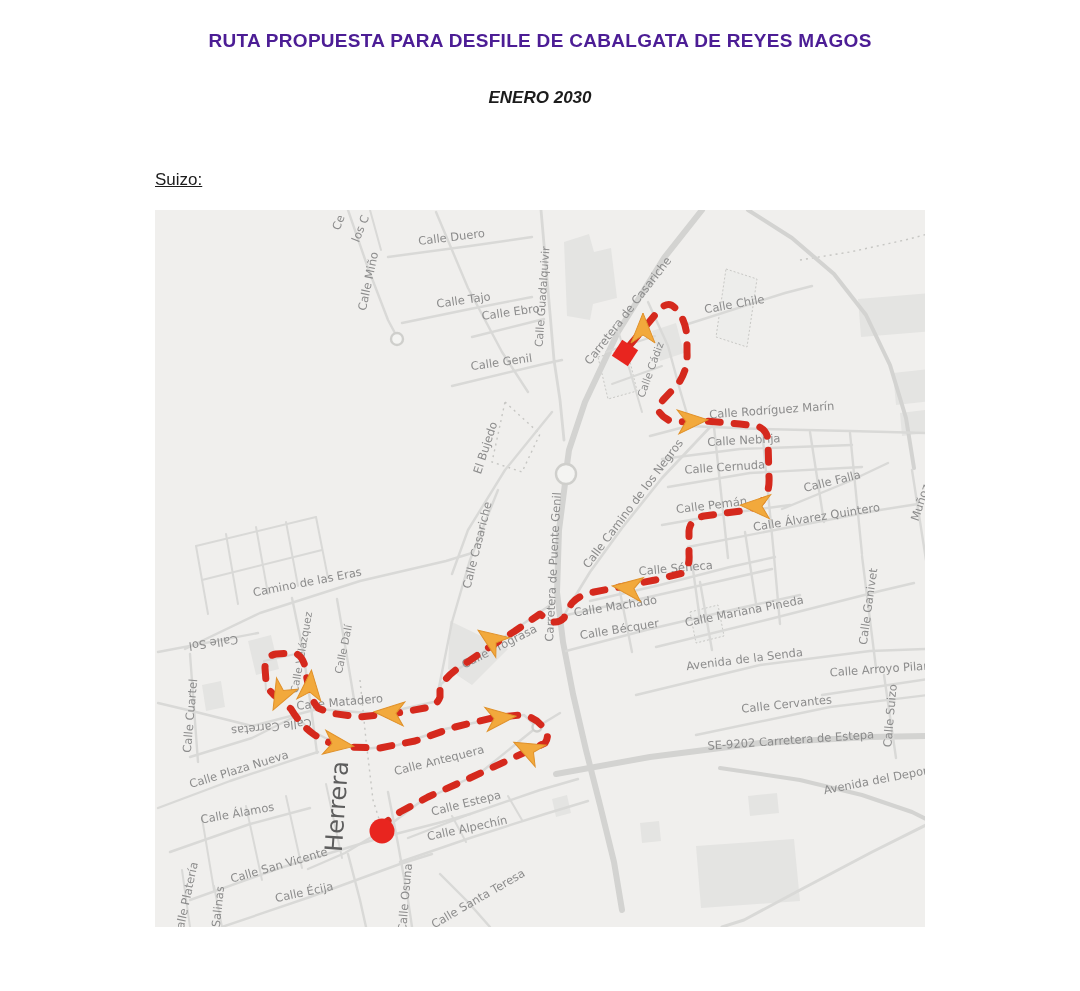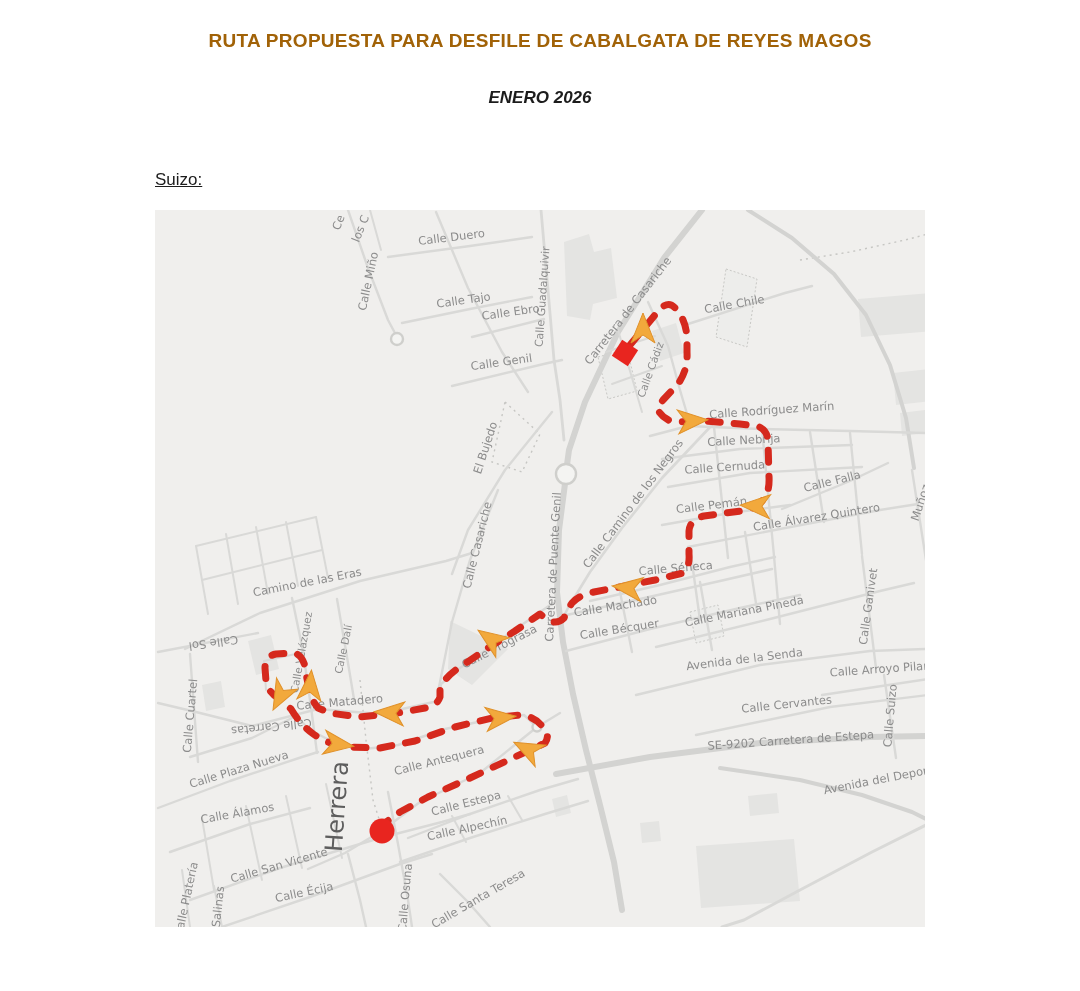--- a/index.html
+++ b/index.html
@@ -1,33 +1,33 @@
 <!DOCTYPE html>
 <html><head>
 <meta charset="utf-8">
 <style>
   html,body{margin:0;padding:0;background:#ffffff;}
   body{width:1080px;height:991px;position:relative;overflow:hidden;
        font-family:"Liberation Sans",sans-serif;color:#141414;}
   .doc-title{position:absolute;top:30px;left:0;width:1080px;text-align:center;
-       font-size:19px;font-weight:700;letter-spacing:.3px;color:#a16207;}
+       font-size:19px;font-weight:700;letter-spacing:.3px;color:#4c1d95;}
   .doc-subtitle{position:absolute;top:88px;left:0;width:1080px;text-align:center;
        font-size:17px;font-weight:600;font-style:italic;color:#1c1c1c;}
   .map-label{position:absolute;top:170px;left:155px;font-size:17px;
        text-decoration:underline;color:#1c1c1c;}
   .map-wrap{position:absolute;top:210px;left:155px;width:770px;height:717px;}
   svg{display:block;}
   .street-label{font-family:"DejaVu Sans",sans-serif;fill:#8c8c8c;}
   .town-label{font-family:"DejaVu Sans",sans-serif;fill:#5d5d5d;}
 </style>
 </head>
 <body>
 
 <div class="doc-title">RUTA PROPUESTA PARA DESFILE DE CABALGATA DE REYES MAGOS</div>
-<div class="doc-subtitle">ENERO 2026</div>
+<div class="doc-subtitle">ENERO 2030</div>
 <div class="map-label">Suizo:</div>
 
 <div class="map-wrap">
   <svg id="route-map-svg" width="770" height="717" viewBox="155 210 770 717" xmlns="http://www.w3.org/2000/svg">
       <rect x="155" y="210" width="770" height="717" fill="#f0efed"></rect>
       <polygon points="564,242 589,234 594,252 611,248 617,298 593,304 590,320 567,316" fill="#e4e4e2"></polygon>
       <polygon points="858,299 932,293 935,331 861,337" fill="#e4e4e2"></polygon>
       <polygon points="893,373 929,369 932,401 896,405" fill="#e4e4e2"></polygon>
       <polygon points="900,413 926,410 928,433 902,436" fill="#e4e4e2"></polygon>
       <polygon points="652,331 676,323 684,353 660,361" fill="#e4e4e2"></polygon>

